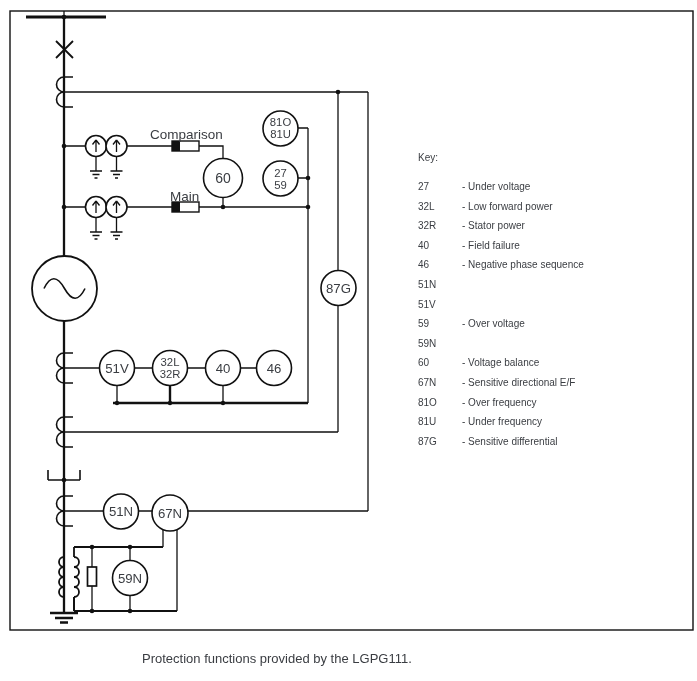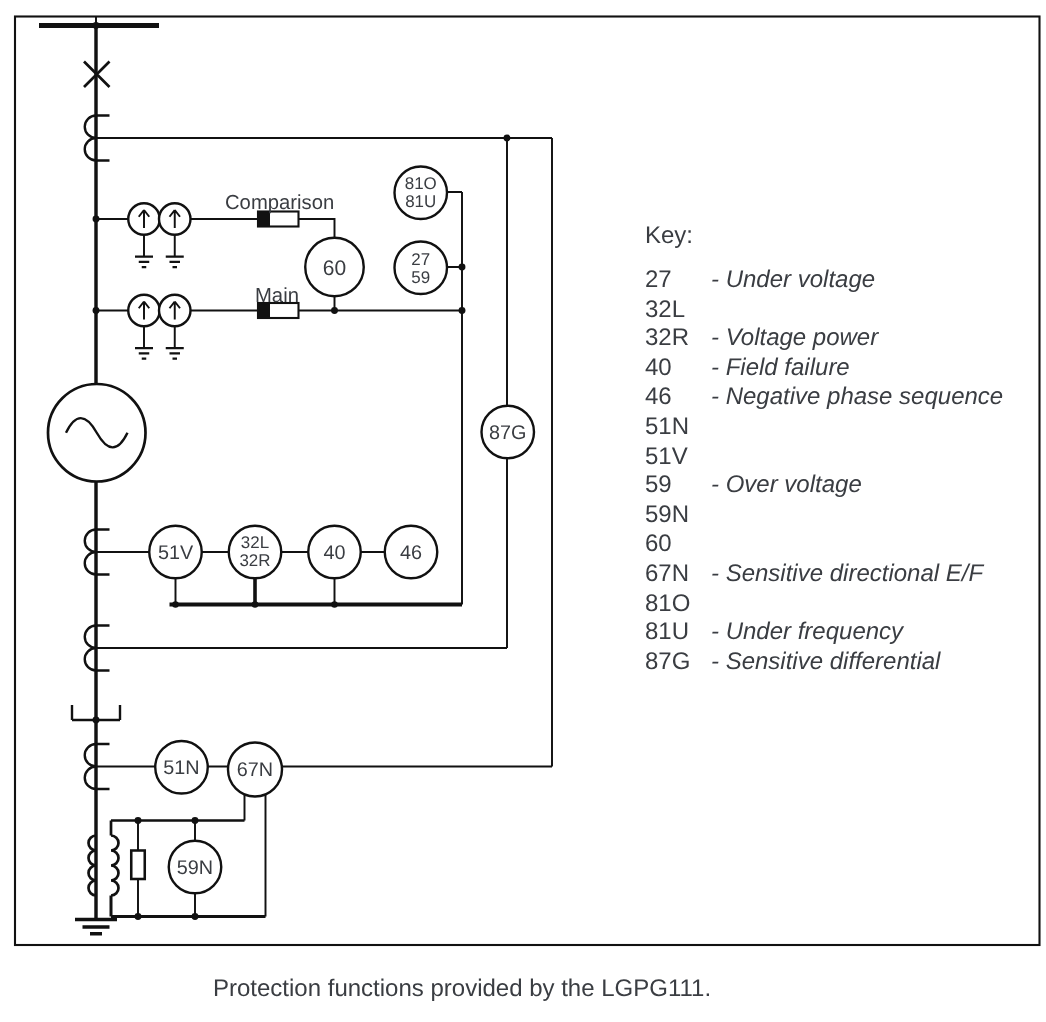--- a/index.html
+++ b/index.html
@@ -1,24 +1,24 @@
 <!DOCTYPE html>
 <html><head>
 <meta charset="utf-8">
 <style>
   html,body{margin:0;padding:0;background:#ffffff;}
   #stage{position:relative;width:697px;height:681px;background:#fff;overflow:hidden;
          font-family:"Liberation Sans",sans-serif;}
   svg text{font-family:"Liberation Sans",sans-serif;fill:#3a3d42;}
-  .key{position:absolute;left:418px;top:148px;font-size:16px;color:#3a3d42;margin-left:12px;}
+  .key{position:absolute;left:418px;top:148px;font-size:10px;color:#3a3d42;}
   .key-title{height:20px;line-height:20px;margin-bottom:9px;}
   .key-row{display:flex;height:19.6px;line-height:19.6px;}
   .key-term{width:44px;flex:0 0 44px;}
-  .key-desc{white-space:nowrap;font-style:italic;}
-  .caption{position:absolute;left:142px;top:651px;font-size:16px;color:#3a3d42;white-space:nowrap;}
+  .key-desc{white-space:nowrap;}
+  .caption{position:absolute;left:142px;top:651px;font-size:13px;color:#3a3d42;white-space:nowrap;}
 </style>
 </head>
 <body>
 
 <div id="stage">
 
   <svg width="697" height="681" viewBox="0 0 697 681">
 
     <rect x="10" y="11" width="683" height="619" fill="none" stroke="#111" stroke-width="1.4"></rect>
 
@@ -153,24 +153,25 @@
 
   
   <div class="key">
     <div class="key-title">Key:</div>
     <div class="key-row">
         <span class="key-term">27</span>
         <span class="key-desc">- Under voltage</span>
       </div>
     <div class="key-row">
         <span class="key-term">32L</span>
+        <span class="key-desc">- Low forward power</span>
       </div>
     <div class="key-row">
         <span class="key-term">32R</span>
-        <span class="key-desc">- Voltage power</span>
+        <span class="key-desc">- Stator power</span>
       </div>
     <div class="key-row">
         <span class="key-term">40</span>
         <span class="key-desc">- Field failure</span>
       </div>
     <div class="key-row">
         <span class="key-term">46</span>
         <span class="key-desc">- Negative phase sequence</span>
       </div>
     <div class="key-row">
@@ -181,27 +182,29 @@
       </div>
     <div class="key-row">
         <span class="key-term">59</span>
         <span class="key-desc">- Over voltage</span>
       </div>
     <div class="key-row">
         <span class="key-term">59N</span>
       </div>
     <div class="key-row">
         <span class="key-term">60</span>
+        <span class="key-desc">- Voltage balance</span>
       </div>
     <div class="key-row">
         <span class="key-term">67N</span>
         <span class="key-desc">- Sensitive directional E/F</span>
       </div>
     <div class="key-row">
         <span class="key-term">81O</span>
+        <span class="key-desc">- Over frequency</span>
       </div>
     <div class="key-row">
         <span class="key-term">81U</span>
         <span class="key-desc">- Under frequency</span>
       </div>
     <div class="key-row">
         <span class="key-term">87G</span>
         <span class="key-desc">- Sensitive differential</span>
       </div>
   </div>

